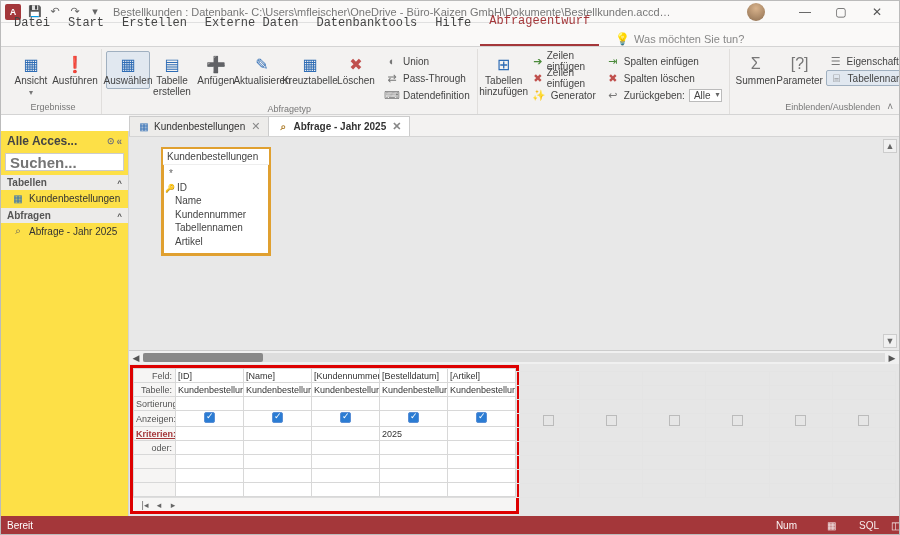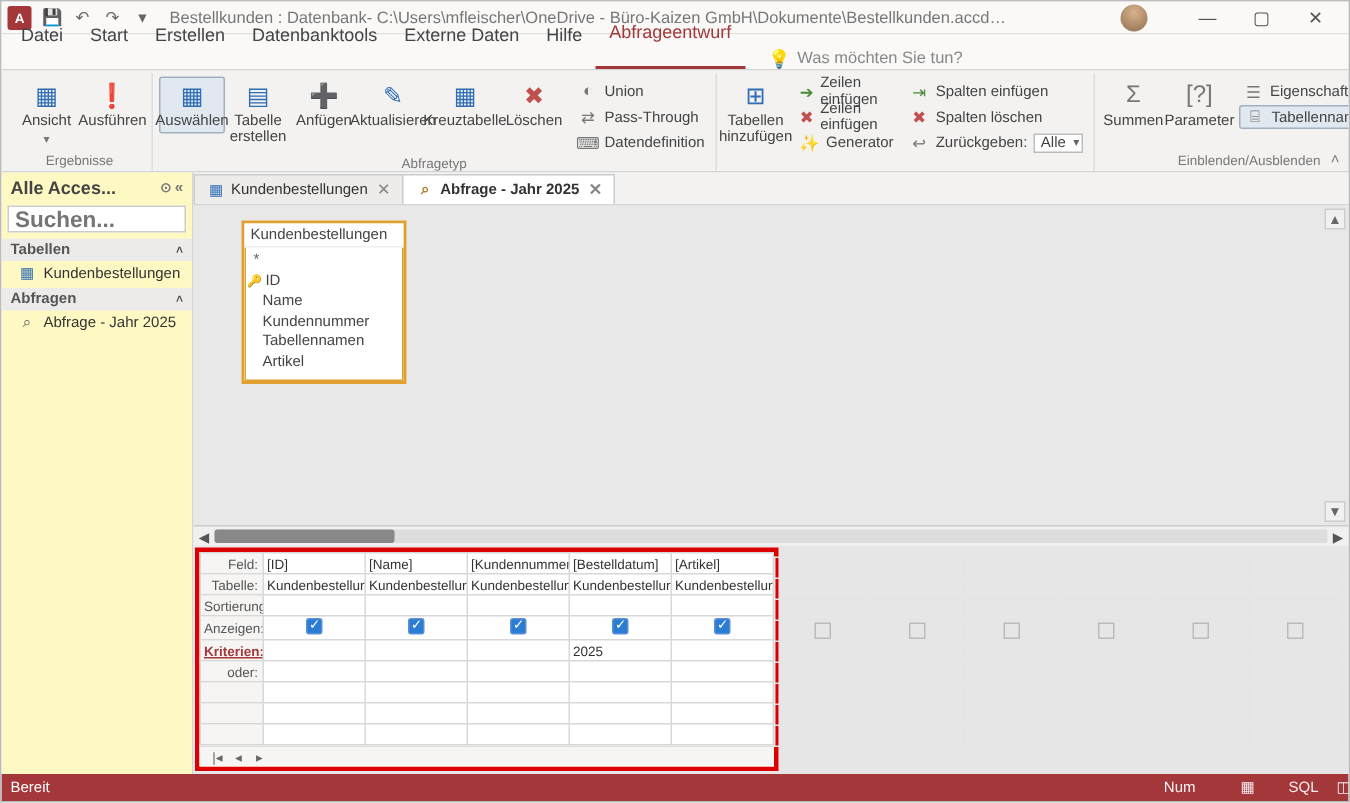--- a/index.html
+++ b/index.html
@@ -11,21 +11,21 @@
   .titlebar .qat { display: flex; gap: 4px; margin-right: 10px; align-items: center; }
   .titlebar .qat span { width: 16px; height: 16px; display: inline-flex; justify-content: center; align-items: center; color: #666; font-size: 11px; }
   .titlebar .title-text { color: #777; font-size: 11px; flex: 0 1 auto; white-space: nowrap; overflow: hidden; text-overflow: ellipsis; max-width: 560px;}
   .titlebar .spacer { flex: 1; }
   .titlebar .win-controls { display: flex; gap: 0; align-items: center; margin-left: 10px; }
   .titlebar .avatar { width: 18px; height: 18px; border-radius: 50%; background: radial-gradient(circle at 50% 30%, #d9b38c, #8d6e50); margin-right: 12px; }
   .titlebar .win-btn { width: 36px; height: 22px; display: inline-flex; align-items: center; justify-content: center; color: #555; font-size: 12px; }
 
   
   .menubar { height: 24px; display: flex; align-items: flex-end; border-bottom: 1px solid #d4d4d4; padding: 0 4px; background: #faf9f8; }
-  .menubar .tab { padding: 16px 9px; font-size: 12px; color: #444; cursor: default; }
+  .menubar .tab { padding: 16px 9px; font-size: 12px; color: #444; cursor: default; font-family: Liberation Mono, monospace; }
   .menubar .tab.active { color: #a4373a; border-bottom: 2px solid #a4373a; }
   .menubar .tell-me { margin-left: 16px; color: #888; display: flex; align-items: center; gap: 4px;}
   .menubar .tell-me .bulb { color: #e0a030; font-size: 12px;}
 
   
   .ribbon { height: 68px; background: #f3f2f1; border-bottom: 1px solid #d4d4d4; display: flex; align-items: stretch; padding: 2px 4px 0 4px; position: relative; }
   .ribbon-group { display: flex; flex-direction: column; align-items: center; border-right: 1px solid #e0dedc; padding: 0 4px; }
   .ribbon-group .items { display: flex; align-items: flex-start; flex: 1; padding-top: 2px; }
   .ribbon-group .glabel { font-size: 9px; color: #777; text-align: center; padding: 1px 0 2px; width: 100%; }
   .rib-btn { display: flex; flex-direction: column; align-items: center; justify-content: flex-start; width: 44px; padding: 2px 1px; gap: 1px; }
@@ -36,21 +36,21 @@
   .rib-mini-col { display: flex; flex-direction: column; gap: 1px; padding-top: 2px; margin-left: 4px; }
   .rib-mini { display: flex; align-items: center; gap: 4px; font-size: 10px; color: #444; height: 16px; padding: 0 3px;}
   .rib-mini.toggled { background: #e1e8f0; border: 1px solid #a0b0c0; border-radius: 2px;}
   .rib-mini .mico { width: 14px; height: 14px; display: inline-flex; align-items: center; justify-content: center; font-size: 11px; }
   .ribbon .collapse-caret { position: absolute; right: 6px; bottom: 2px; color: #777; font-size: 10px;}
 
   
   .body-area { position: absolute; top: 114px; bottom: 18px; left: 0; right: 0; display: flex; }
 
   
-  .nav-pane { width: 128px; min-width: 128px; border-right: 1px solid #d4d4d4; background: #fef9c3; display: flex; flex-direction: column; }
+  .nav-pane { width: 128px; min-width: 128px; border-right: 1px solid #d4d4d4; background: #fde047; display: flex; flex-direction: column; margin-top: 16px; }
   .nav-pane .nav-title { display: flex; justify-content: space-between; align-items: center; padding: 3px 6px; font-weight: 600; font-size: 12px; color: #444; }
   .nav-pane .nav-search { margin: 2px 4px; display: flex; align-items: center; border: 1px solid #ccc; background: #fff; height: 18px; }
   .nav-pane .nav-search input { border: none; outline: none; font-size: 15px; flex: 1; padding-left: 4px; background: transparent; font-weight: bold;}
   .nav-pane .nav-search .sico { width: 16px; text-align: center; color: #888; font-size: 11px;}
   .nav-group-h { background: #ecebea; padding: 2px 6px; font-size: 10px; font-weight: 600; display: flex; justify-content: space-between; align-items: center; color: #555; margin-top: 2px;}
   .nav-item { display: flex; align-items: center; gap: 4px; padding: 2px 2px 2px 10px; font-size: 10px; color: #333;}
   .nav-item .nico { width: 14px; height: 12px; display: inline-flex; align-items: center; justify-content: center; font-size: 10px;}
   .nav-item.tbl .nico { color: #2f6db5; }
   .nav-item.qry .nico { color: #5a5a5a; }
 
@@ -123,22 +123,22 @@
     <span class="win-btn">—</span>
     <span class="win-btn">▢</span>
     <span class="win-btn">✕</span>
   </span>
 </div>
 
 <div class="menubar">
   <div class="tab">Datei</div>
   <div class="tab">Start</div>
   <div class="tab">Erstellen</div>
+  <div class="tab">Externe Daten</div>
   <div class="tab">Datenbanktools</div>
-  <div class="tab">Externe Daten</div>
   <div class="tab">Hilfe</div>
   <div class="tab active">Abfrageentwurf</div>
   <div class="tell-me">
     <span class="bulb">💡</span>
     <span>Was möchten Sie tun?</span>
   </div>
 </div>
 
 <div class="ribbon">
 

